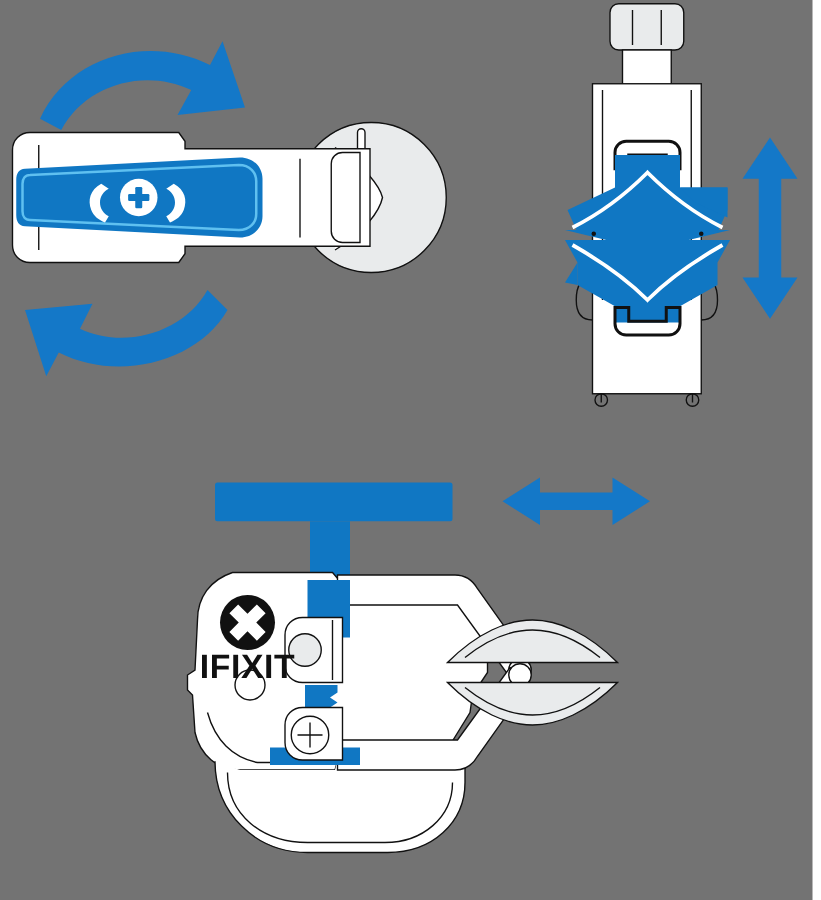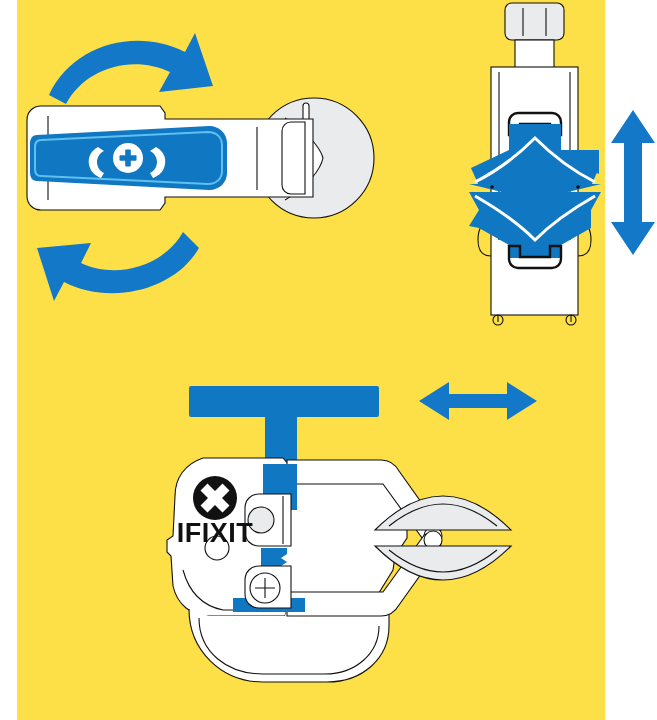--- a/index.html
+++ b/index.html
@@ -8,24 +8,23 @@
     background: #ffffff;
   }
   body {
     width: 657px;
     height: 720px;
     font-family: "Liberation Sans", sans-serif;
     overflow: hidden;
   }
   #illustration-root {
     position: relative;
-    width: 588px;
+    width: 650px;
     height: 720px;
-    background: #fde047;
-    margin-left: 17px;
+    background: #737373;
   }
   svg.figure {
     position: absolute;
     display: block;
   }
   #fig-rotate  { left: 0px;   top: 0px;   width: 400px; height: 330px; }
   #fig-vertical{ left: 430px; top: 0px;   width: 227px; height: 340px; }
   #fig-clamp   { left: 120px; top: 370px; width: 420px; height: 350px; }
 
   .ink   { fill: none; stroke: #111111; }

